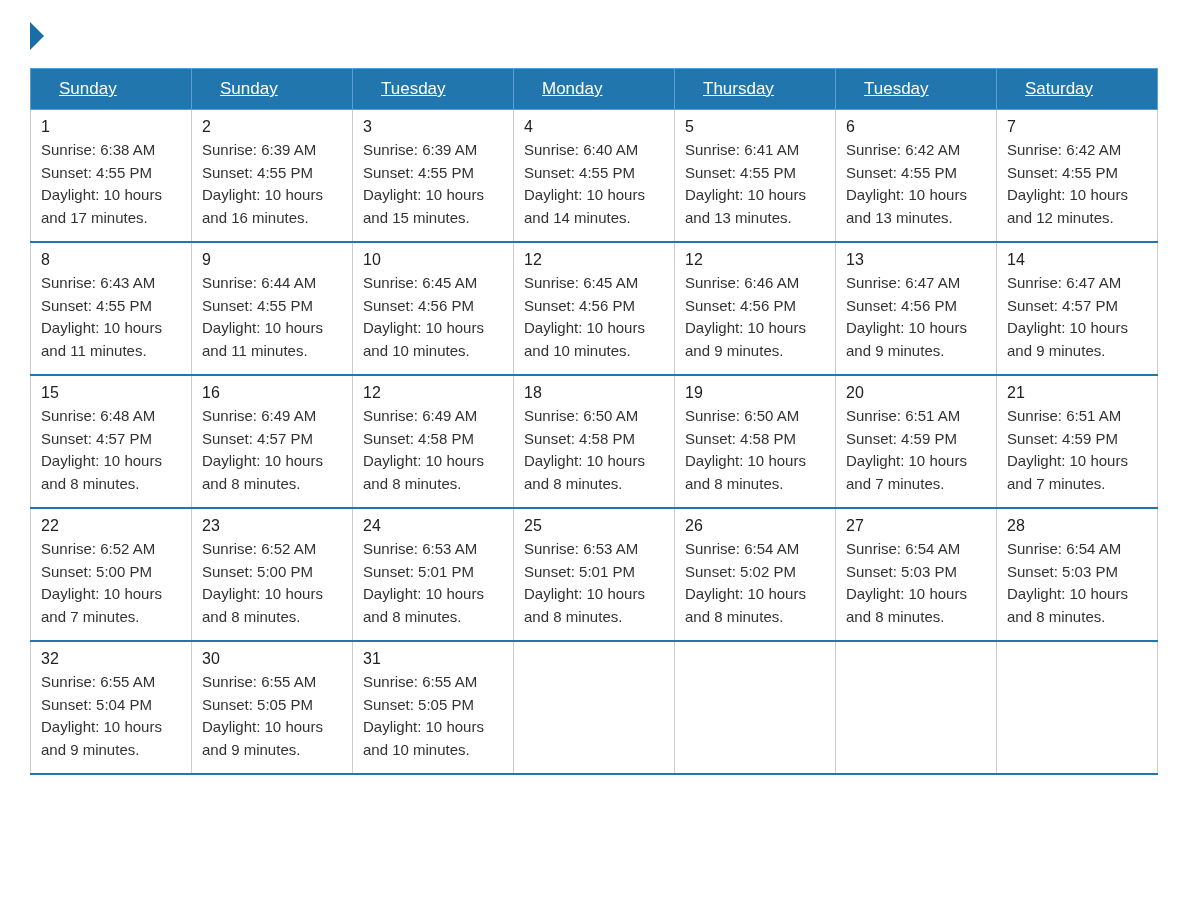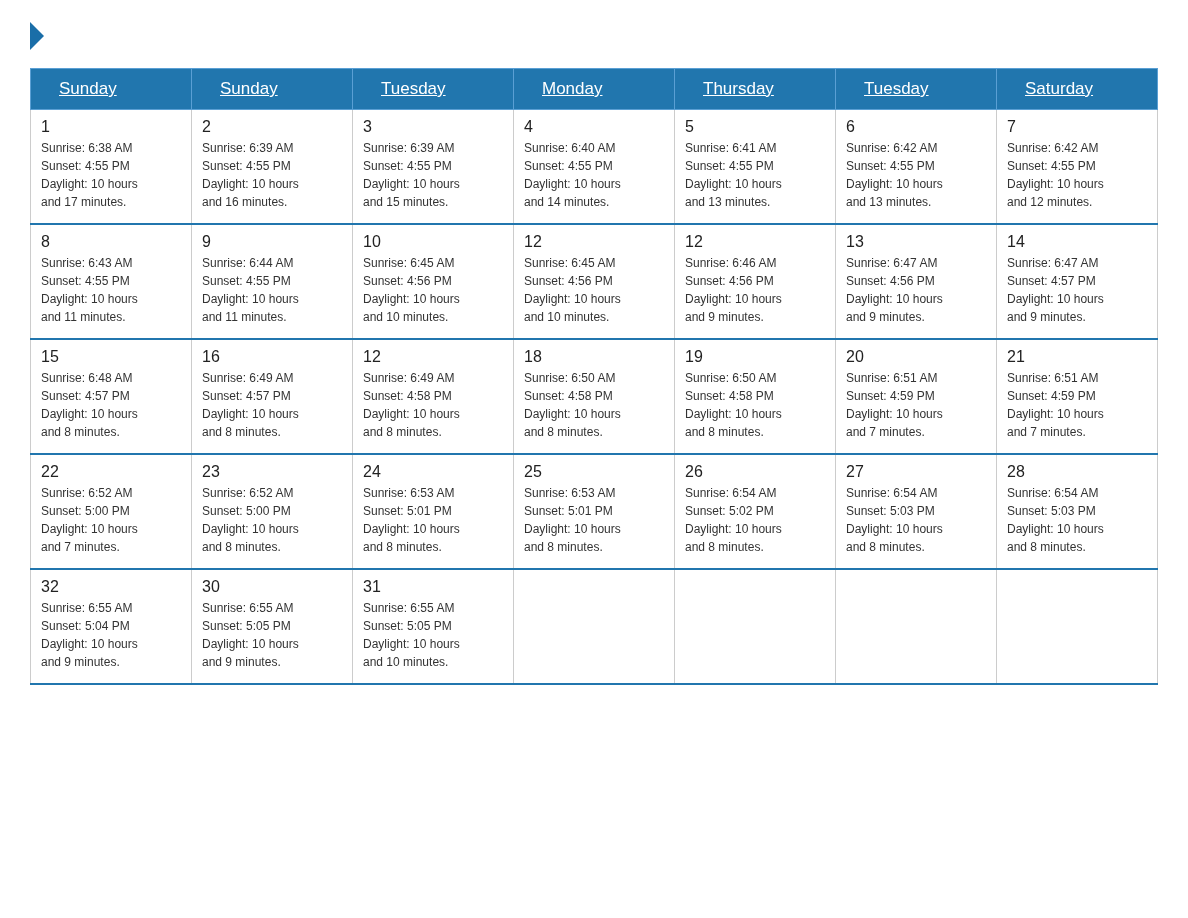--- a/index.html
+++ b/index.html
@@ -84,21 +84,21 @@
       border-bottom: 2px solid #2176ae;
     }
     .day-num {
       font-size: 16px;
       font-weight: normal;
       color: #222;
       display: block;
       margin-bottom: 3px;
     }
     .day-info {
-      font-size: 12px;
+      font-size: 15px;
       color: #333;
       line-height: 1.5;
     }
     .empty-cell {
       background: #fff;
     }
   </style>
 </head>
 <body>
 

